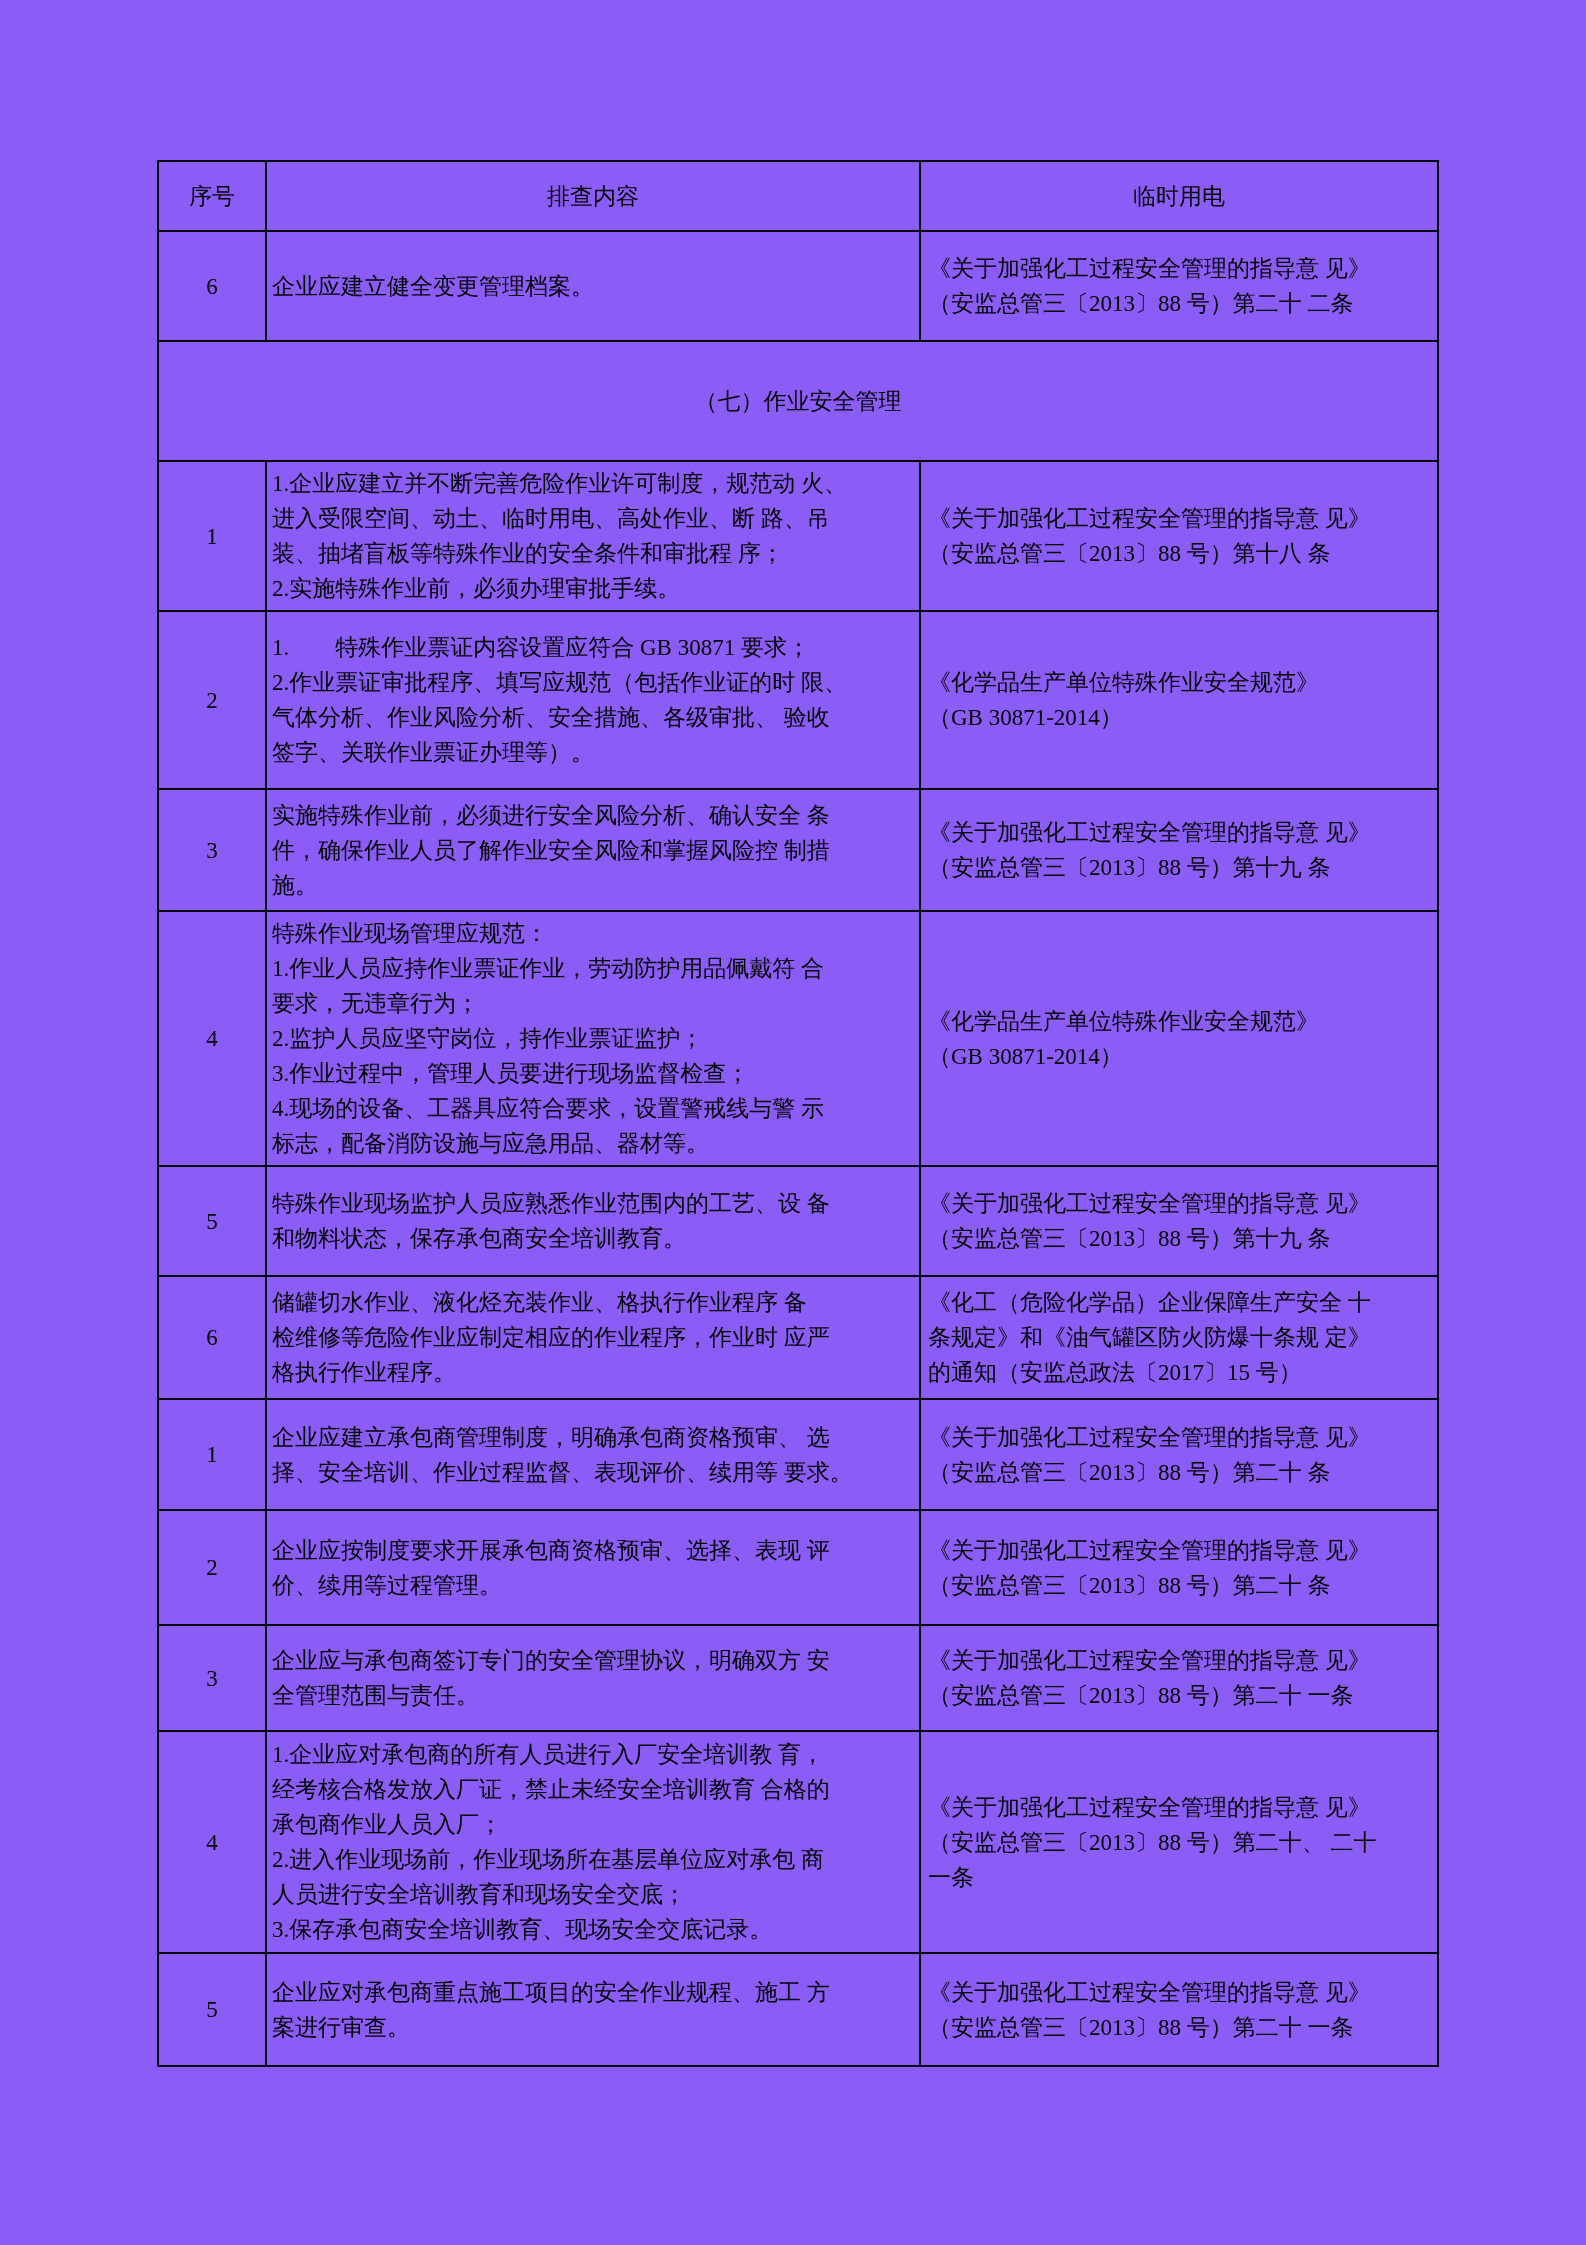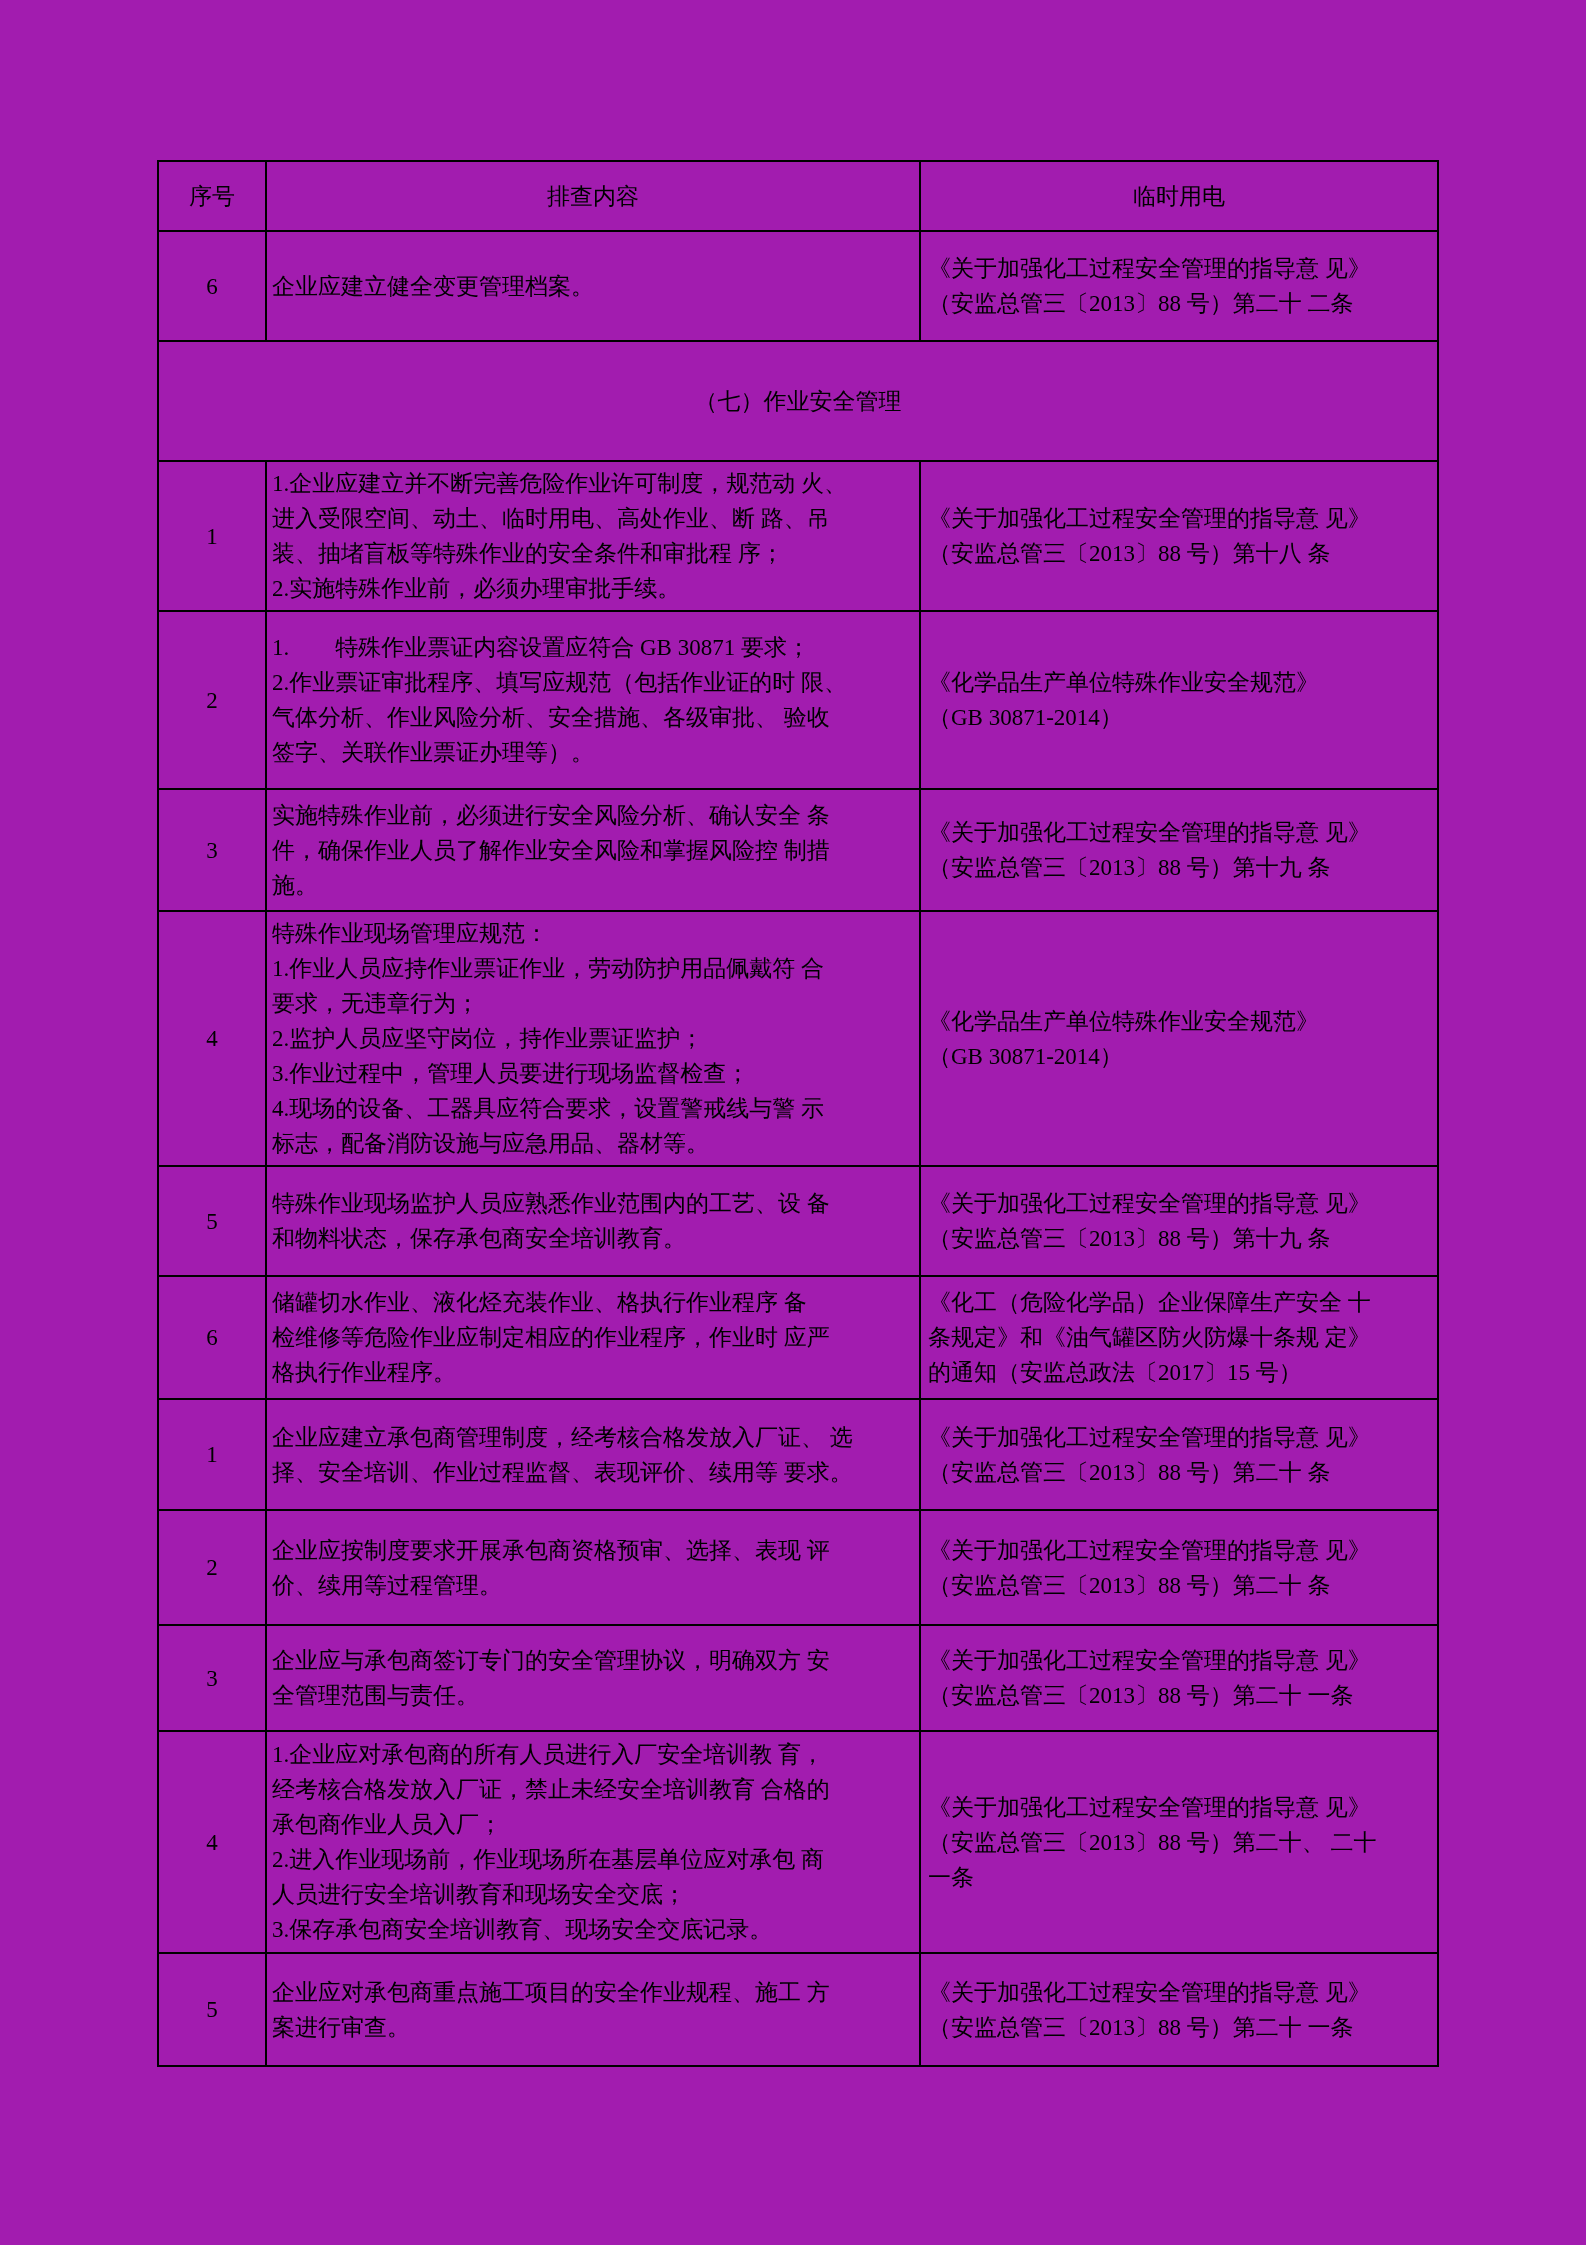--- a/index.html
+++ b/index.html
@@ -4,21 +4,21 @@
 <style>
   html, body {
     margin: 0;
     padding: 0;
     background: #ffffff;
   }
   .page {
     position: relative;
     width: 1586px;
     height: 2245px;
-    background: #a21caf;
+    background: #8b5cf6;
     overflow: hidden;
     font-family: "Liberation Serif", "DejaVu Serif", serif;
     color: #000000;
   }
   table.doc-table {
     position: absolute;
     left: 157px;
     top: 160px;
     width: 1280px;
     border-collapse: collapse;
@@ -138,21 +138,21 @@
           <td class="num-cell">6</td>
           <td class="content-cell">储罐切水作业、液化烃充装作业、格执行作业程序 备
 检维修等危险作业应制定相应的作业程序，作业时 应严
 格执行作业程序。</td>
           <td class="basis-cell">《化工（危险化学品）企业保障生产安全 十
 条规定》和《油气罐区防火防爆十条规 定》
 的通知（安监总政法〔2017〕15 号）</td>
         </tr>
         <tr style="height: 111px;">
           <td class="num-cell">1</td>
-          <td class="content-cell">企业应建立承包商管理制度，经考核合格发放入厂证、 选
+          <td class="content-cell">企业应建立承包商管理制度，明确承包商资格预审、 选
 择、安全培训、作业过程监督、表现评价、续用等 要求。</td>
           <td class="basis-cell">《关于加强化工过程安全管理的指导意 见》
 （安监总管三〔2013〕88 号）第二十 条</td>
         </tr>
         <tr style="height: 115px;">
           <td class="num-cell">2</td>
           <td class="content-cell">企业应按制度要求开展承包商资格预审、选择、表现 评
 价、续用等过程管理。</td>
           <td class="basis-cell">《关于加强化工过程安全管理的指导意 见》
 （安监总管三〔2013〕88 号）第二十 条</td>

